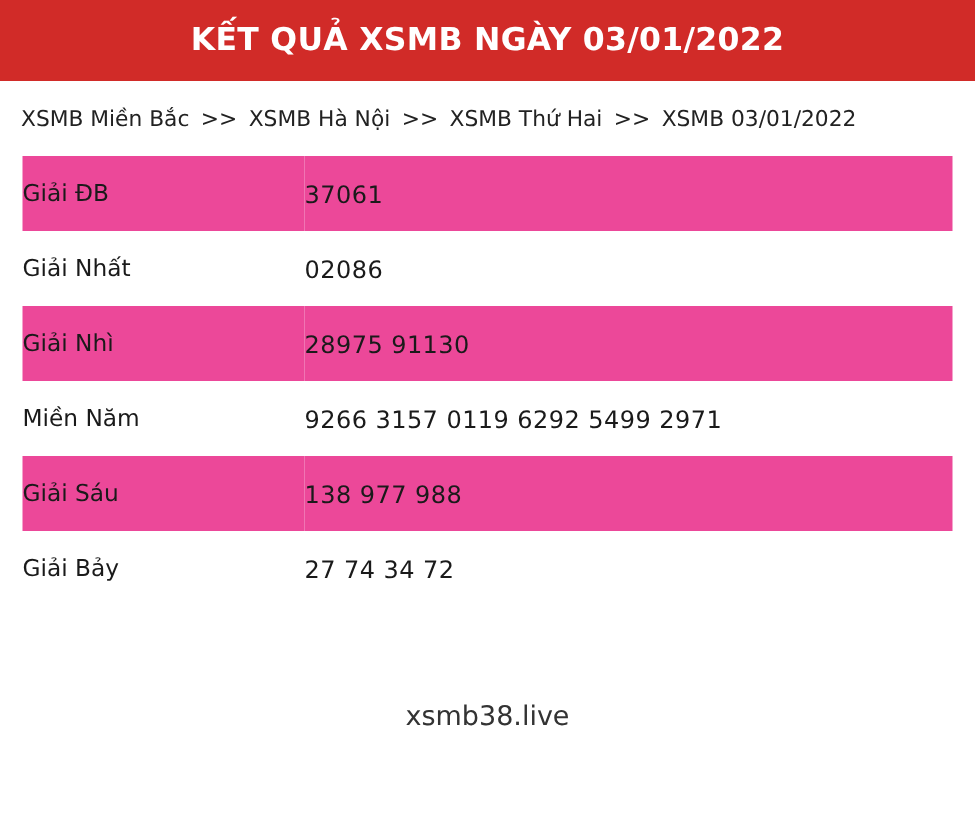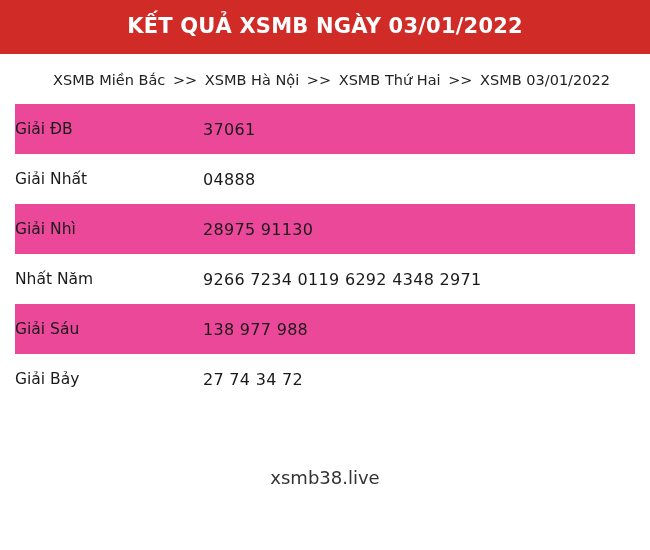--- a/index.html
+++ b/index.html
@@ -35,21 +35,21 @@
   .header-title {
     font-size: 21px;
     font-weight: bold;
     letter-spacing: 0.2px;
     line-height: 1.2;
     color: #ffffff;
   }
 
   
   .breadcrumb {
-    padding: 18px 16px 16px 53px;
+    padding: 18px 16px 16px 14px;
     font-size: 14.5px;
     color: #222222;
     white-space: nowrap;
     box-sizing: border-box;
   }
   .breadcrumb .crumb {
     color: #222222;
   }
   .breadcrumb .sep {
     color: #222222;
@@ -120,29 +120,29 @@
   </div>
 
   <table class="table">
     <tbody>
       <tr class="alt">
         <td class="cell-label">Giải ĐB</td>
         <td class="cell-value">37061</td>
       </tr>
       <tr>
         <td class="cell-label">Giải Nhất</td>
-        <td class="cell-value">04888</td>
+        <td class="cell-value">02086</td>
       </tr>
       <tr class="alt">
         <td class="cell-label">Giải Nhì</td>
         <td class="cell-value">28975 91130</td>
       </tr>
       <tr>
-        <td class="cell-label">Nhất Năm</td>
-        <td class="cell-value">9266 7234 0119 6292 4348 2971</td>
+        <td class="cell-label">Miền Năm</td>
+        <td class="cell-value">9266 3157 0119 6292 5499 2971</td>
       </tr>
       <tr class="alt">
         <td class="cell-label">Giải Sáu</td>
         <td class="cell-value">138 977 988</td>
       </tr>
       <tr>
         <td class="cell-label">Giải Bảy</td>
         <td class="cell-value">27 74 34 72</td>
       </tr>
     </tbody>

